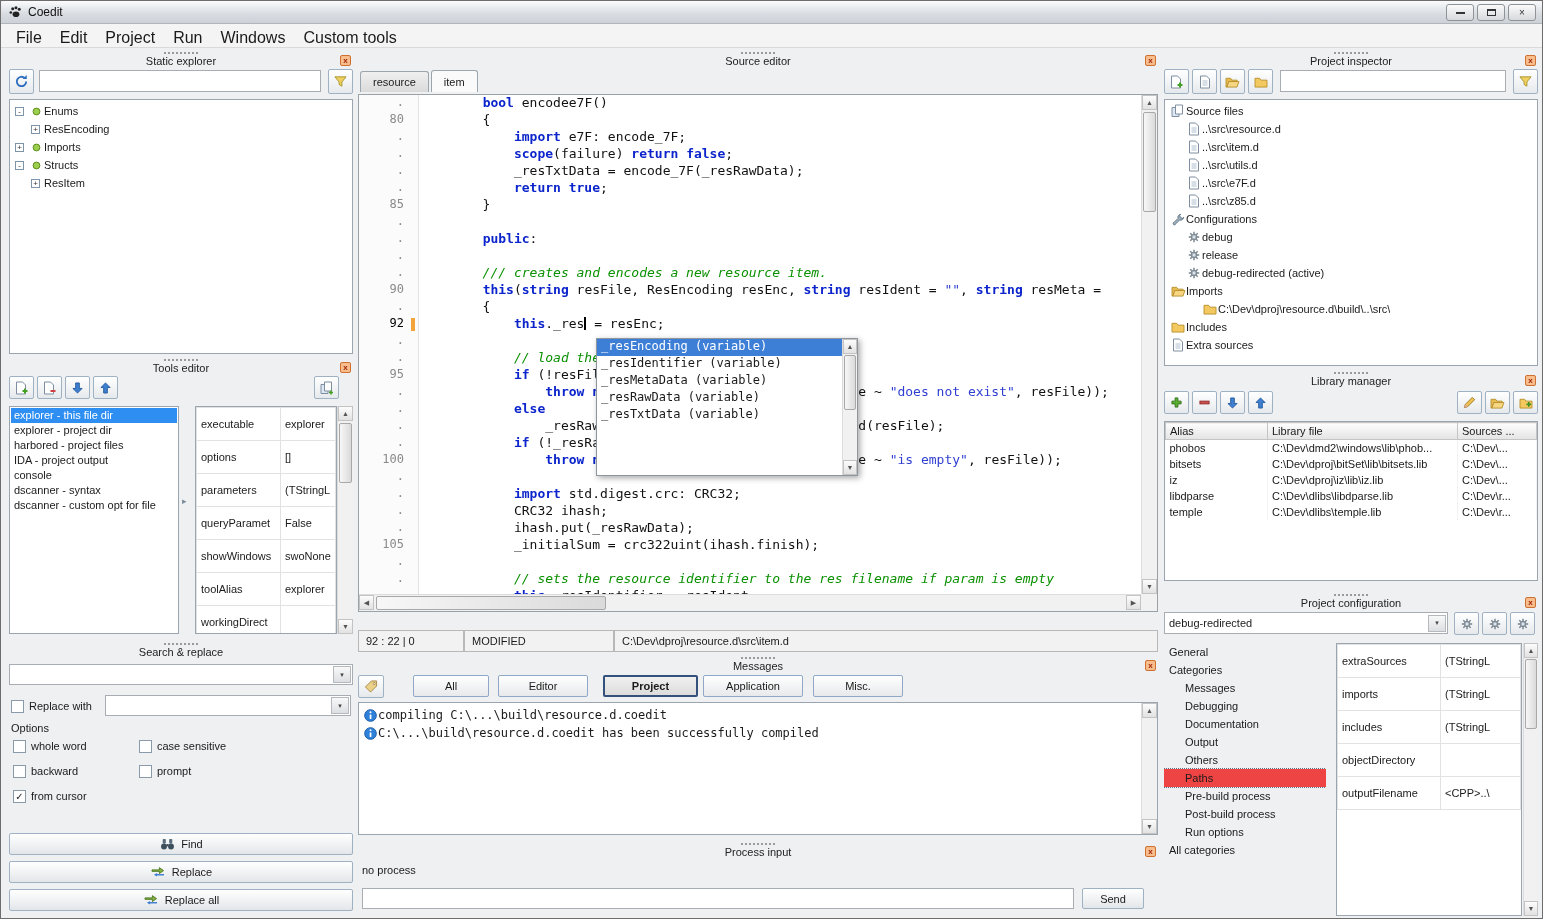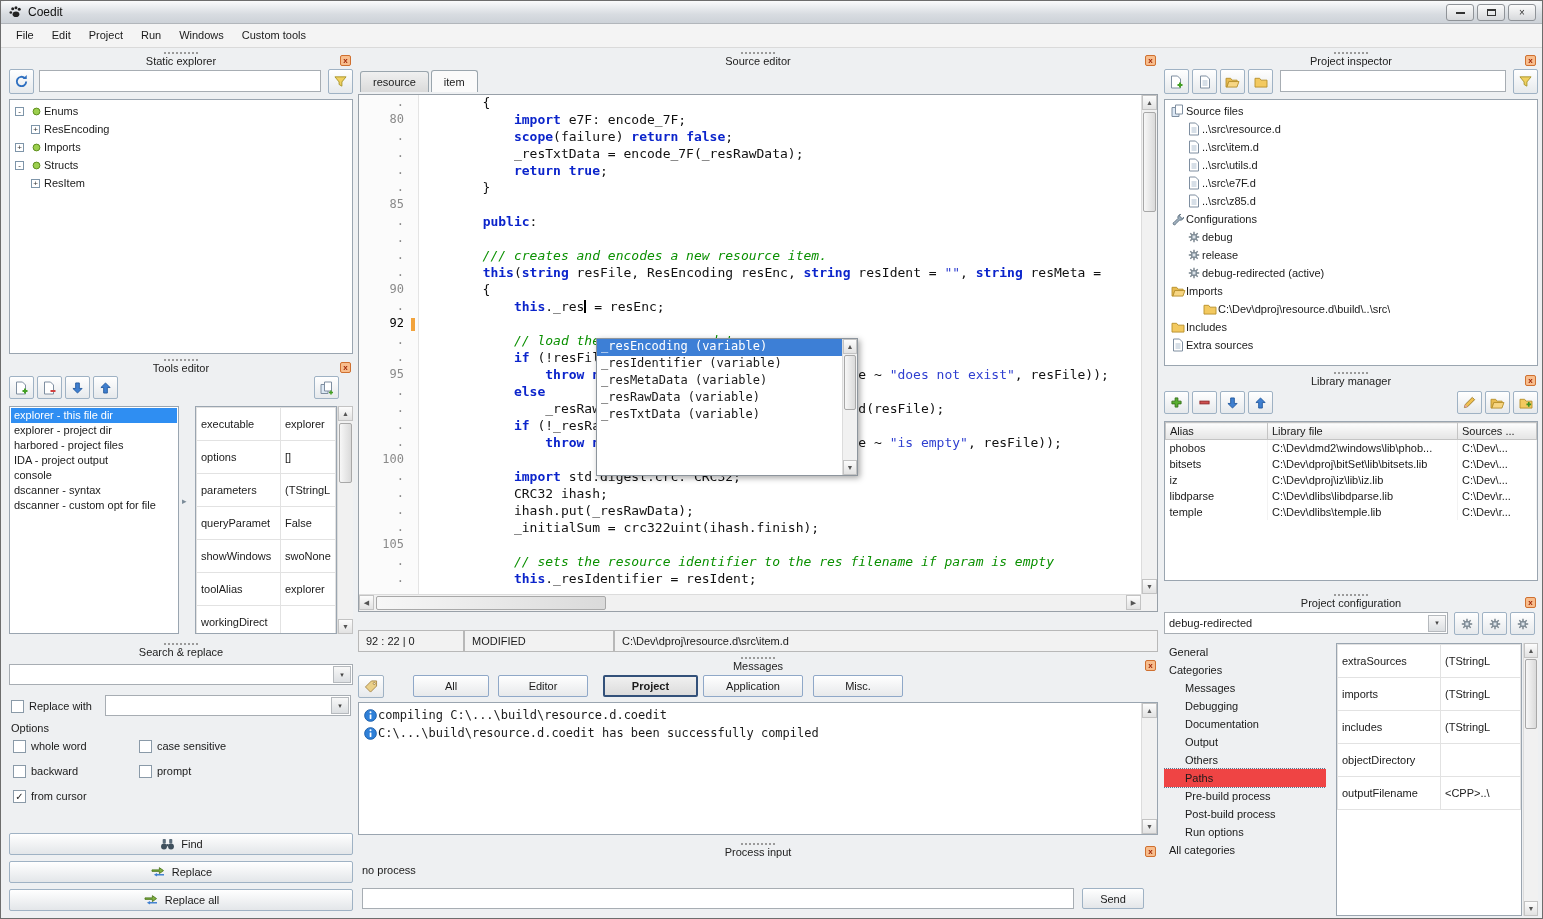--- a/index.html
+++ b/index.html
@@ -11,21 +11,21 @@
   .titlebar{position:absolute;left:0;top:0;right:0;height:23px;display:flex;align-items:center;padding:0 6px;
             background:linear-gradient(#fafbfc,#d8dce1 60%,#cdd2d8);border-bottom:1px solid #b2b6bb;border-radius:5px 5px 0 0;}
   .titlebar .title{margin-left:5px;font-size:12px;color:#111;}
   .winbtns{margin-left:auto;display:flex;gap:3px;}
   .wbtn{width:28px;height:17px;border:1px solid #8f9398;border-radius:3px;background:linear-gradient(#fbfbfb,#d7d9dc);
         display:flex;align-items:center;justify-content:center;font-size:10px;color:#333;}
   .wbtn .minglyph{display:block;width:9px;height:4px;border-bottom:2px solid #333;}
   .wbtn .maxglyph{display:block;width:9px;height:7px;border:1px solid #333;border-top-width:2px;}
   .menubar{position:absolute;left:0;top:23px;right:0;height:24px;background:#f4f4f4;border-bottom:1px solid #dadada;
            display:flex;align-items:stretch;padding-left:6px;}
-  .mitem{padding:5px 9px 0 9px;font-size:11px;}
+  .mitem{padding:5px 9px 0 9px;font-size:16px;}
 
   
   .panel{position:absolute;}
   .phead{position:relative;height:17px;text-align:center;font-size:11px;color:#222;}
   .phead .ptitle{display:inline-block;padding-top:4px;}
   .grip{position:absolute;left:50%;top:1px;transform:translateX(-50%);width:34px;height:0;border-top:2px dotted #9a9a9a;}
   .pclose{position:absolute;right:2px;top:4px;width:11px;height:11px;background:#f7bd8d;border:1px solid #cf7030;
           border-radius:2px;color:#a02808;font-size:8px;line-height:9px;text-align:center;font-weight:bold;}
   .white{background:#fff;border:1px solid #9aa5b0;}
   .btn{width:25px;height:25px;border:1px solid #9fb2c4;border-radius:2px;background:linear-gradient(#ffffff,#e6e9ec);
@@ -415,20 +415,21 @@
           <div class="grow">.</div>
           <div class="grow">.</div>
           <div class="grow">.</div>
           <div class="grow">.</div>
           <div class="grow">105</div>
           <div class="grow">.</div>
           <div class="grow">.</div>
           <div class="grow">.</div>
         </div>
       <div class="codepane">
+          <div class="crow"><span>        </span><span class="kw">bool</span><span> encodee7F()</span></div>
           <div class="crow"><span>        {</span></div>
           <div class="crow"><span>            </span><span class="kw">import</span><span> e7F: encode_7F;</span></div>
           <div class="crow"><span>            </span><span class="kw">scope</span><span>(failure) </span><span class="kw">return</span><span> </span><span class="kw">false</span><span>;</span></div>
           <div class="crow"><span>            _resTxtData = encode_7F(_resRawData);</span></div>
           <div class="crow"><span>            </span><span class="kw">return</span><span> </span><span class="kw">true</span><span>;</span></div>
           <div class="crow"><span>        }</span></div>
           <div class="crow"></div>
           <div class="crow"><span>        </span><span class="kw">public</span><span>:</span></div>
           <div class="crow"></div>
           <div class="crow"><span class="cm">        /// creates and encodes a new resource item.</span></div>

